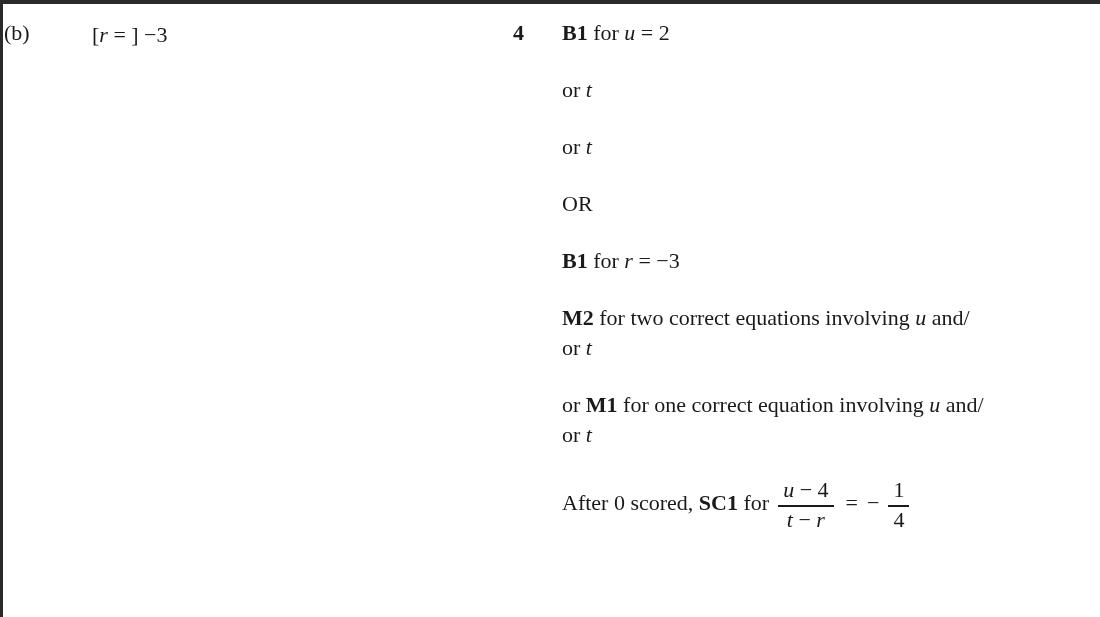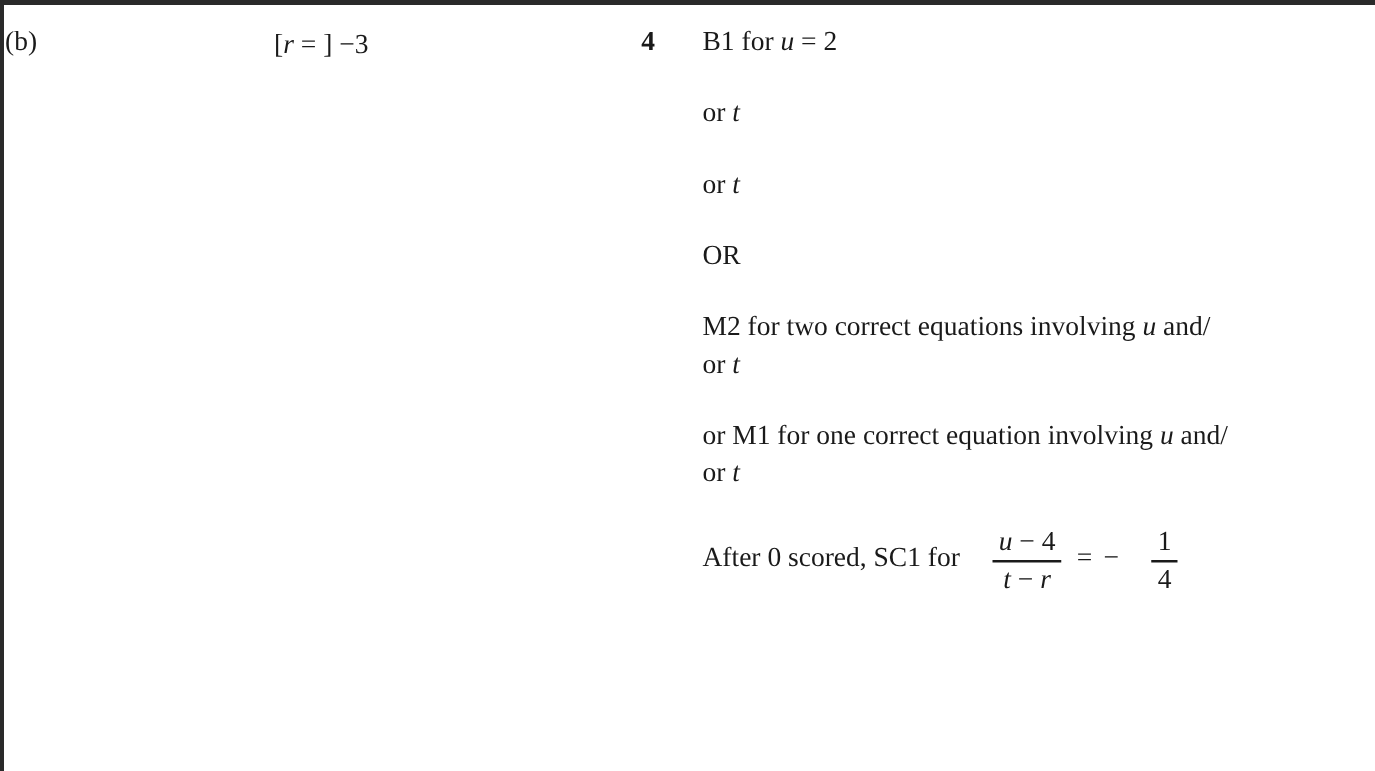--- a/index.html
+++ b/index.html
@@ -29,40 +29,40 @@
   .v3 { left: 548; }
   .v4 { left: 1092; }
 
   
   .part {
     position: absolute; left: 4px; top: 18px; line-height: 30px;
   }
   .answers {
     position: absolute; left: 92px; top: 18px; width: 330px;
   }
-  .aline { line-height: 33px; white-space: nowrap; text-align: center; }
+  .aline { line-height: 33px; white-space: nowrap; }
   .marks {
     position: absolute; left: 433px; top: 18px; width: 103px;
     text-align: right; padding-right: 12px;
     font-weight: bold; line-height: 30px;
   }
   .notes {
     position: absolute; left: 562px; top: 18px; width: 528px;
   }
   .notes p { margin: 0 0 27px 0; line-height: 30px; }
   .nline { display: block; white-space: nowrap; }
 
   
-  .b { font-weight: normal; }
+  .b { font-weight: bold; }
   .i { font-style: italic; }
 
   
   .frac {
     display: inline-block; text-align: center; vertical-align: middle;
-    margin: 0 2px 0 26px; line-height: 26px;
+    margin: 0 2px 0 9px; line-height: 26px;
   }
   .frac .num { display: block; border-bottom: 2px solid var(--ink); padding: 0 5px 2px 5px; }
   .frac .den { display: block; padding-top: 0; }
   .eq { margin-left: 10px; }
   .mi { margin-left: 9px; }
   .scp { white-space: nowrap; }
 </style>
 </head>
 <body>
 
@@ -90,20 +90,23 @@
     <p>
       <span class="nline"><span class="">or </span><span class="i">t</span></span>
     </p>
     <p>
       <span class="nline"><span class="">or </span><span class="i">t</span></span>
     </p>
     <p>
       <span class="nline"><span class="">OR</span></span>
     </p>
     <p>
+      <span class="nline"><span class="b ">B1</span><span class=""> for </span><span class="i">r</span><span class=""> = −3</span></span>
+    </p>
+    <p>
       <span class="nline"><span class="b ">M2</span><span class=""> for two correct equations involving </span><span class="i">u</span><span class=""> and/</span></span>
       <span class="nline"><span class="">or </span><span class="i">t</span></span>
     </p>
     <p>
       <span class="nline"><span class="">or </span><span class="b ">M1</span><span class=""> for one correct equation involving </span><span class="i">u</span><span class=""> and/</span></span>
       <span class="nline"><span class="">or </span><span class="i">t</span></span>
     </p>
     <p class="scp">
       <span><span class="">After 0 scored, </span><span class="b ">SC1</span><span class=""> for</span></span><span class="frac"><span class="num"><span class="i">u</span><span class=""> − 4</span></span><span class="den"><span class="i">t</span><span class=""> − </span><span class="i">r</span></span></span><span class="eq">=</span><span class="mi">−</span><span class="frac"><span class="num">1</span><span class="den">4</span></span>
     </p>

